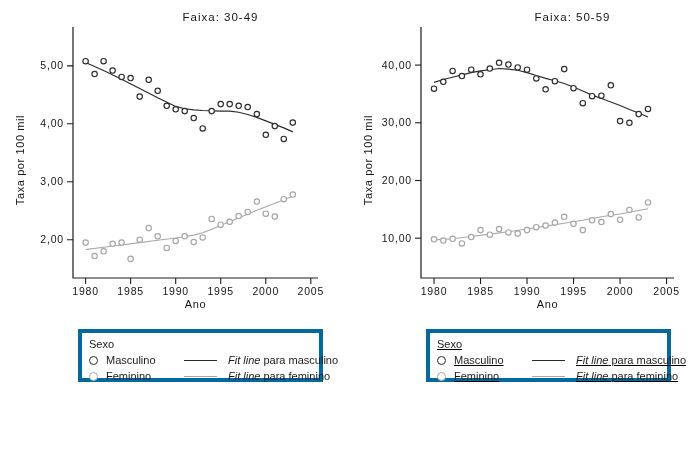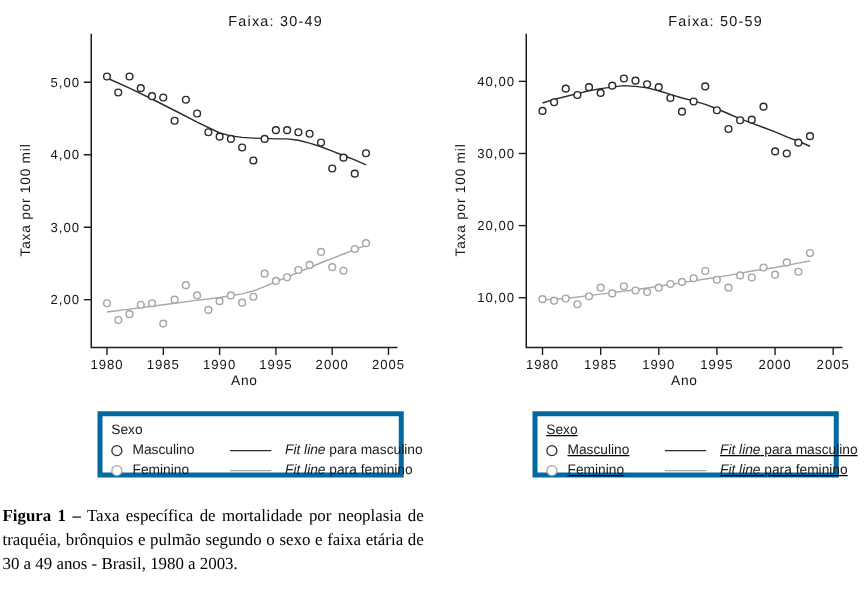--- a/index.html
+++ b/index.html
@@ -129,21 +129,20 @@
           <span class="fit-text"><i>Fit line</i><span> para masculino</span></span>
         </div>
         <div class="legend-row">
           <span class="legend-marker female"></span>
           <span>Feminino</span>
           <span class="legend-line female"></span>
           <span class="fit-text"><i>Fit line</i><span> para feminino</span></span>
         </div>
       </div>
 
-      <p class="caption pos-0"><b>Figura 1 –</b><span> Taxa específica de mortalidade por neoplasia de traquéia, brônquios e pulmão segundo o sexo e faixa etária de 30 a 49 anos - Brasil, 1980 a 2003.</span></p>
     </div>
 
     <div class="col col-1">
       <svg class="chart" id="chart-1" width="345" height="312" viewBox="0 0 345 312">
           <text x="215.5" y="21" text-anchor="middle" class="chart-title">Faixa: 50-59</text>
           <path d="M 64 27 L 64 278 L 317 278" stroke="#1c1c1c" fill="none" stroke-width="1.2"></path>
           <line x1="58" y1="238.1862068965517" x2="64" y2="238.1862068965517" stroke="#1c1c1c" stroke-width="1.1"></line>
           <text x="55" y="241.6862068965517" text-anchor="end" class="tick-label">10,00</text>
           <line x1="58" y1="180.48505747126438" x2="64" y2="180.48505747126438" stroke="#1c1c1c" stroke-width="1.1"></line>
           <text x="55" y="183.98505747126438" text-anchor="end" class="tick-label">20,00</text>

